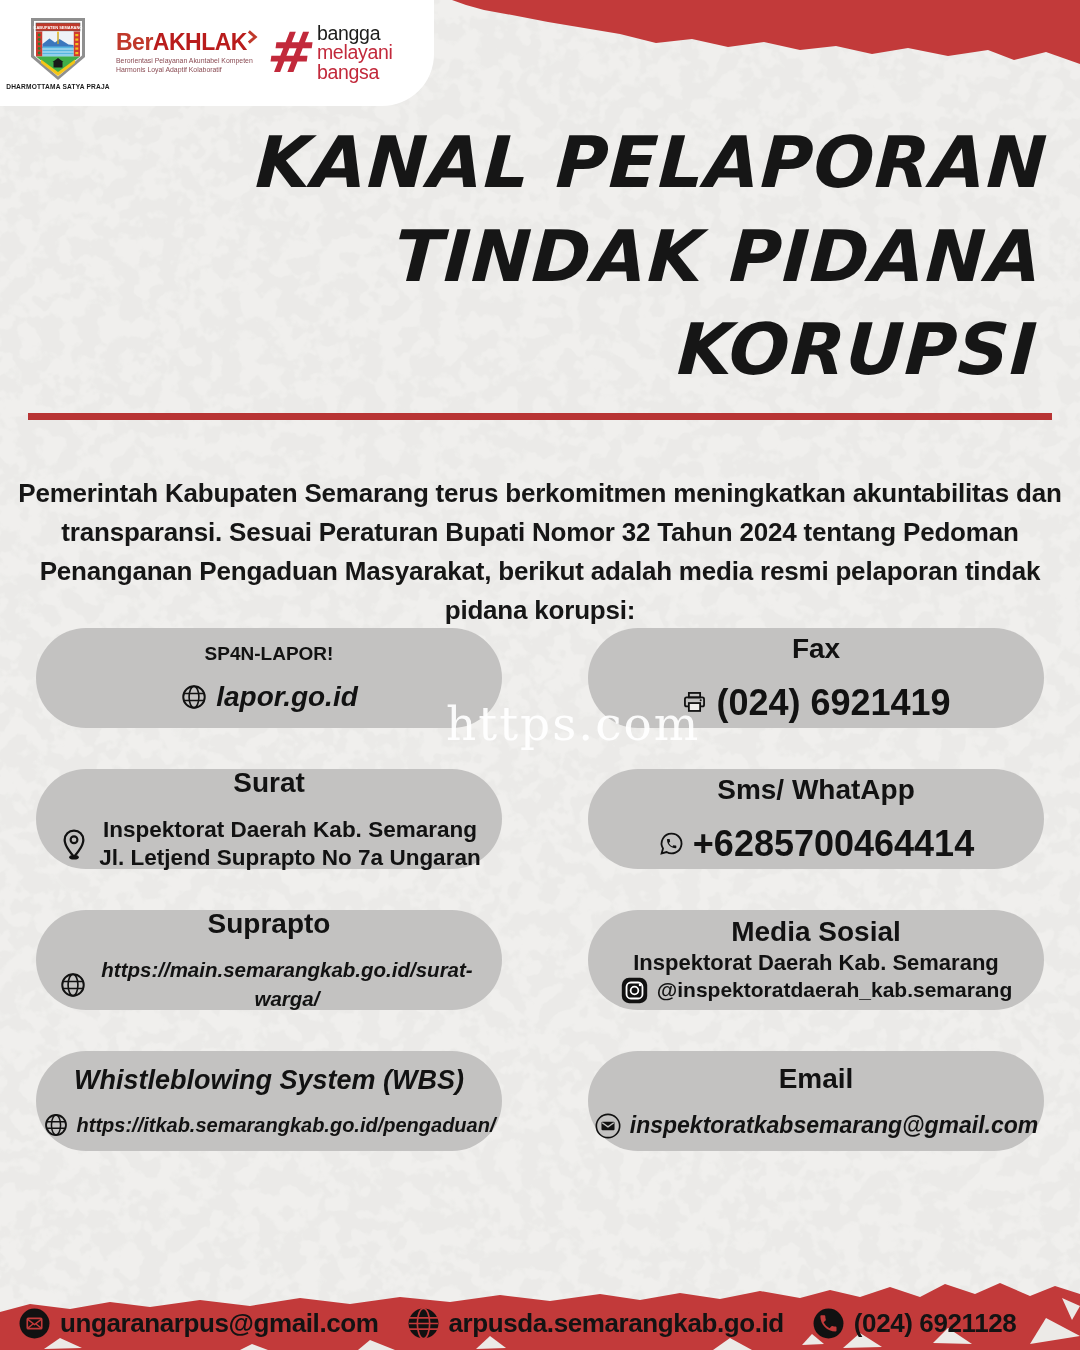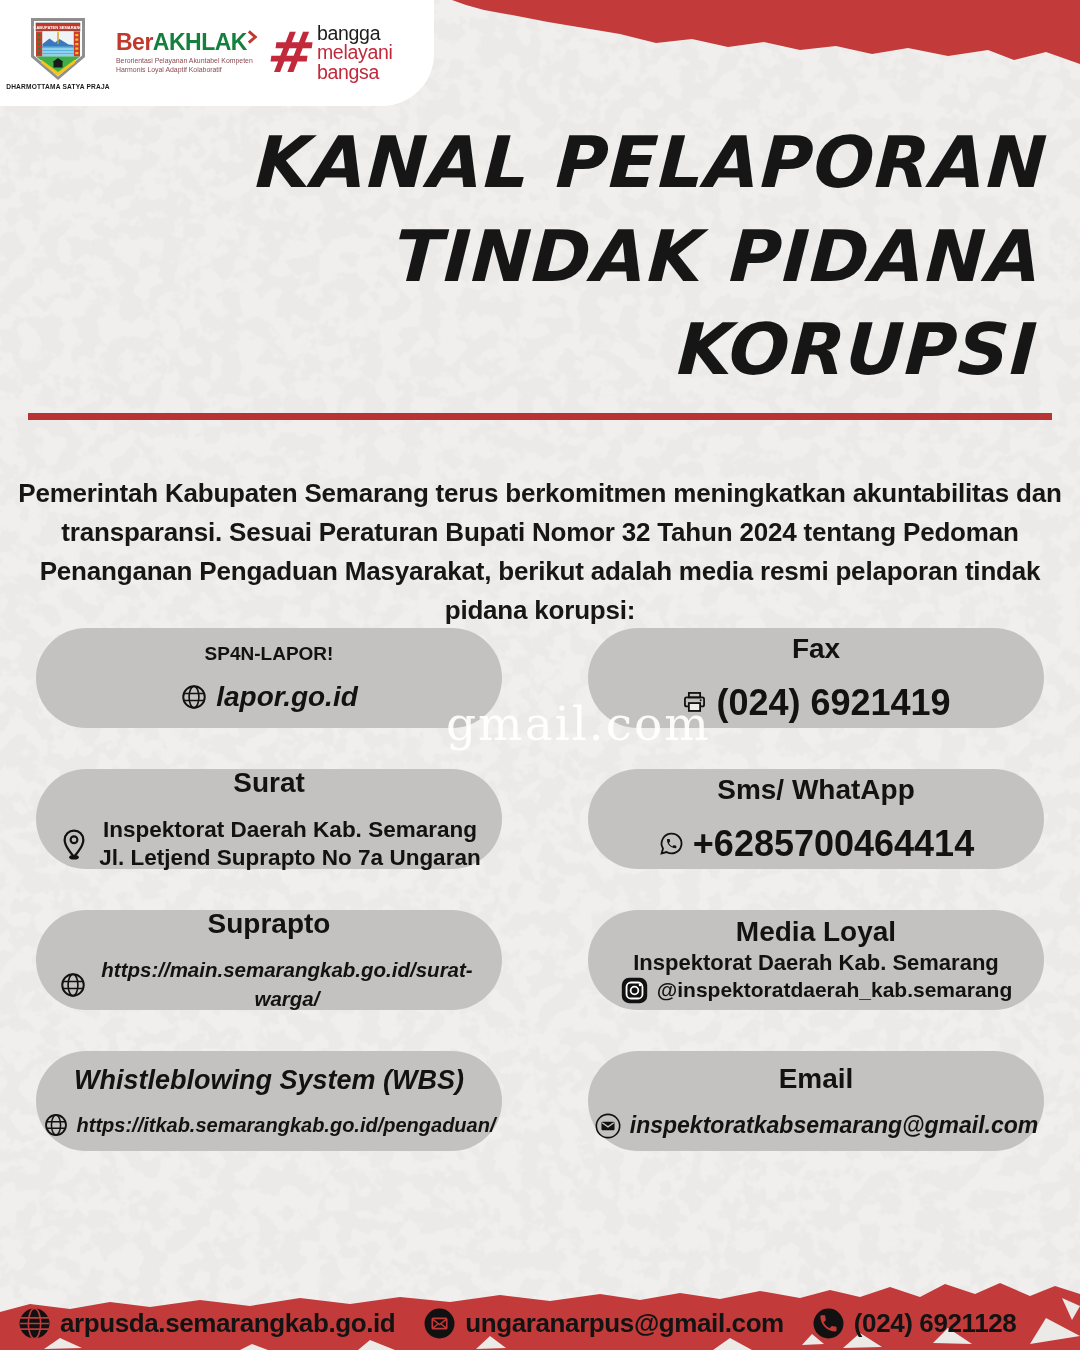--- a/index.html
+++ b/index.html
@@ -15,21 +15,21 @@
   .logo-card{
     position:absolute;left:0;top:0;width:434px;height:106px;z-index:3;
     background:#ffffff;border-radius:0 0 52px 0;
     display:flex;align-items:center;gap:10px;padding-left:10px;box-sizing:border-box;
   }
   .shield-wrap{display:flex;flex-direction:column;align-items:center;width:96px;}
   .shield-motto{font-size:6.6px;font-weight:bold;letter-spacing:.2px;color:#1a1a1a;margin-top:1px;white-space:nowrap;}
   .berakhlak{width:142px;line-height:1;}
   .berakhlak .t{font-size:23px;font-weight:bold;letter-spacing:-.5px;white-space:nowrap;display:flex;align-items:flex-start;}
   .berakhlak .t .ber{color:#c0392b;}
-  .berakhlak .t .akhlak{color:#15803d;}
+  .berakhlak .t .akhlak{color:#b91c1c;}
   .berakhlak .sub{font-size:6.9px;color:#8a4a52;margin-top:3px;line-height:1.25;white-space:nowrap;}
   .hashtag{display:flex;align-items:center;gap:2px;}
   .hashtag .sym{font-family:"DejaVu Sans",sans-serif;font-size:56px;font-weight:bold;color:#c2293b;transform:skewX(-8deg);line-height:.9;}
   .hashtag .words{display:flex;flex-direction:column;font-size:19.5px;font-weight:normal;line-height:.98;letter-spacing:-.3px;}
   .hashtag .w1{color:#1d1d1b;} .hashtag .w2,.hashtag .w3{color:#c2293b;}
 
   
   .title{
     position:absolute;right:38px;top:116px;z-index:2;text-align:right;
     font-family:"DejaVu Sans",sans-serif;font-weight:bold;font-style:italic;
@@ -230,21 +230,21 @@
               <circle cx="12" cy="12" r="9.2" fill="none" stroke="#111" stroke-width="1.7"></circle>
               <ellipse cx="12" cy="12" rx="4.2" ry="9.2" fill="none" stroke="#111" stroke-width="1.4"></ellipse>
               <path d="M3.2 9h17.6M3.2 15h17.6" stroke="#111" stroke-width="1.4" fill="none"></path>
             </svg>
         </span>
         <span class="card-value italic" style="font-size:20.5px;white-space:normal;width:385px;text-align:center;line-height:1.4;">https://main.semarangkab.go.id/surat-warga/</span>
       </div>
     </div>
 
     <div class="card">
-      <div class="card-title">Media Loyal</div>
+      <div class="card-title">Media Sosial</div>
       <div class="card-line" style="font-size:22px;">Inspektorat Daerah Kab. Semarang</div>
       <div class="card-row" style="margin-top:0;">
         <span class="icon">
           <svg width="29" height="29" viewBox="0 0 24 24">
               <rect x="1.5" y="1.5" width="21" height="21" rx="6" fill="#111"></rect>
               <rect x="5.4" y="5.4" width="13.2" height="13.2" rx="3.6" fill="none" stroke="#fff" stroke-width="1.5"></rect>
               <circle cx="12" cy="12" r="3.2" fill="none" stroke="#fff" stroke-width="1.5"></circle>
               <circle cx="16.6" cy="7.4" r="1.1" fill="#fff"></circle>
             </svg>
         </span>
@@ -275,21 +275,21 @@
               <rect x="6.4" y="8.4" width="11.2" height="7.2" rx="1" fill="#111"></rect>
               <path d="M7 9.2l5 3.6 5-3.6" stroke="#c3c2c1" stroke-width="1.2" fill="none"></path>
             </svg>
         </span>
         <span class="card-value italic" style="font-size:23px;">inspektoratkabsemarang@gmail.com</span>
       </div>
     </div>
 
   </div>
 
-  <div class="wm">gmail.com</div>
+  <div class="wm">https.com</div>
 
   <svg class="brush" style="top:1280px;" width="1080" height="70" viewBox="0 1280 1080 70">
     <polygon fill="#c23a3a" points="0,1312 30,1304 70,1309 110,1302 150,1307 200,1300 250,1306 300,1298 350,1304 400,1297 450,1302 500,1295 550,1301 600,1294 640,1300 680,1293 720,1299 760,1291 800,1298 830,1290 860,1297 890,1287 920,1297 945,1284 975,1294 1000,1283 1030,1296 1055,1286 1080,1294 1080,1350 0,1350"></polygon>
     <g fill="#eceae7">
       <polygon points="60,1338 82,1348 44,1349"></polygon>
       <polygon points="370,1340 395,1350 358,1350"></polygon>
       <polygon points="490,1336 506,1348 476,1349"></polygon>
       <polygon points="730,1338 752,1350 713,1350"></polygon>
       <polygon points="812,1334 824,1344 802,1345"></polygon>
       <polygon points="860,1333 882,1347 843,1348"></polygon>
@@ -298,35 +298,35 @@
       <polygon points="1062,1298 1080,1306 1072,1320"></polygon>
       <polygon points="252,1344 268,1350 240,1350"></polygon>
     </g>
   </svg>
 
   <div class="footer">
     <div class="f-item">
       <span class="icon">
         <svg width="33" height="33" viewBox="0 0 32 32">
             <circle cx="16" cy="16" r="14.5" fill="#111"></circle>
+            <rect x="9" y="11" width="14" height="10" rx="1" fill="none" stroke="#c23a3a" stroke-width="1.6"></rect>
+            <path d="M9.5 12l6.5 5 6.5-5M9.5 20.5l5-4M22.5 20.5l-5-4" stroke="#c23a3a" stroke-width="1.4" fill="none"></path>
+          </svg>
+      </span>
+      <span class="f-text">ungaranarpus@gmail.com</span>
+    </div>
+    <div class="f-item">
+      <span class="icon">
+        <svg width="33" height="33" viewBox="0 0 32 32">
+            <circle cx="16" cy="16" r="14.5" fill="#111"></circle>
             <ellipse cx="16" cy="16" rx="6" ry="14.5" fill="none" stroke="#c23a3a" stroke-width="1.6"></ellipse>
             <path d="M2 10.5h28M2 16h28M2 21.5h28" stroke="#c23a3a" stroke-width="1.6" fill="none"></path>
           </svg>
       </span>
       <span class="f-text">arpusda.semarangkab.go.id</span>
-    </div>
-    <div class="f-item">
-      <span class="icon">
-        <svg width="33" height="33" viewBox="0 0 32 32">
-            <circle cx="16" cy="16" r="14.5" fill="#111"></circle>
-            <rect x="9" y="11" width="14" height="10" rx="1" fill="none" stroke="#c23a3a" stroke-width="1.6"></rect>
-            <path d="M9.5 12l6.5 5 6.5-5M9.5 20.5l5-4M22.5 20.5l-5-4" stroke="#c23a3a" stroke-width="1.4" fill="none"></path>
-          </svg>
-      </span>
-      <span class="f-text">ungaranarpus@gmail.com</span>
     </div>
     <div class="f-item">
       <span class="icon">
         <svg width="33" height="33" viewBox="0 0 32 32">
             <circle cx="16" cy="16" r="14.5" fill="#111"></circle>
             <path transform="translate(5.5,5.5) scale(0.87)" d="M6.62 10.79c1.44 2.83 3.76 5.14 6.59 6.59l2.2-2.2c.27-.27.67-.36 1.02-.24 1.12.37 2.33.57 3.57.57.55 0 1 .45 1 1V20c0 .55-.45 1-1 1-9.39 0-17-7.61-17-17 0-.55.45-1 1-1h3.5c.55 0 1 .45 1 1 0 1.25.2 2.45.57 3.57.11.35.03.74-.25 1.02l-2.2 2.2z" fill="#c23a3a"></path>
           </svg>
       </span>
       <span class="f-text">(024) 6921128</span>
     </div>

